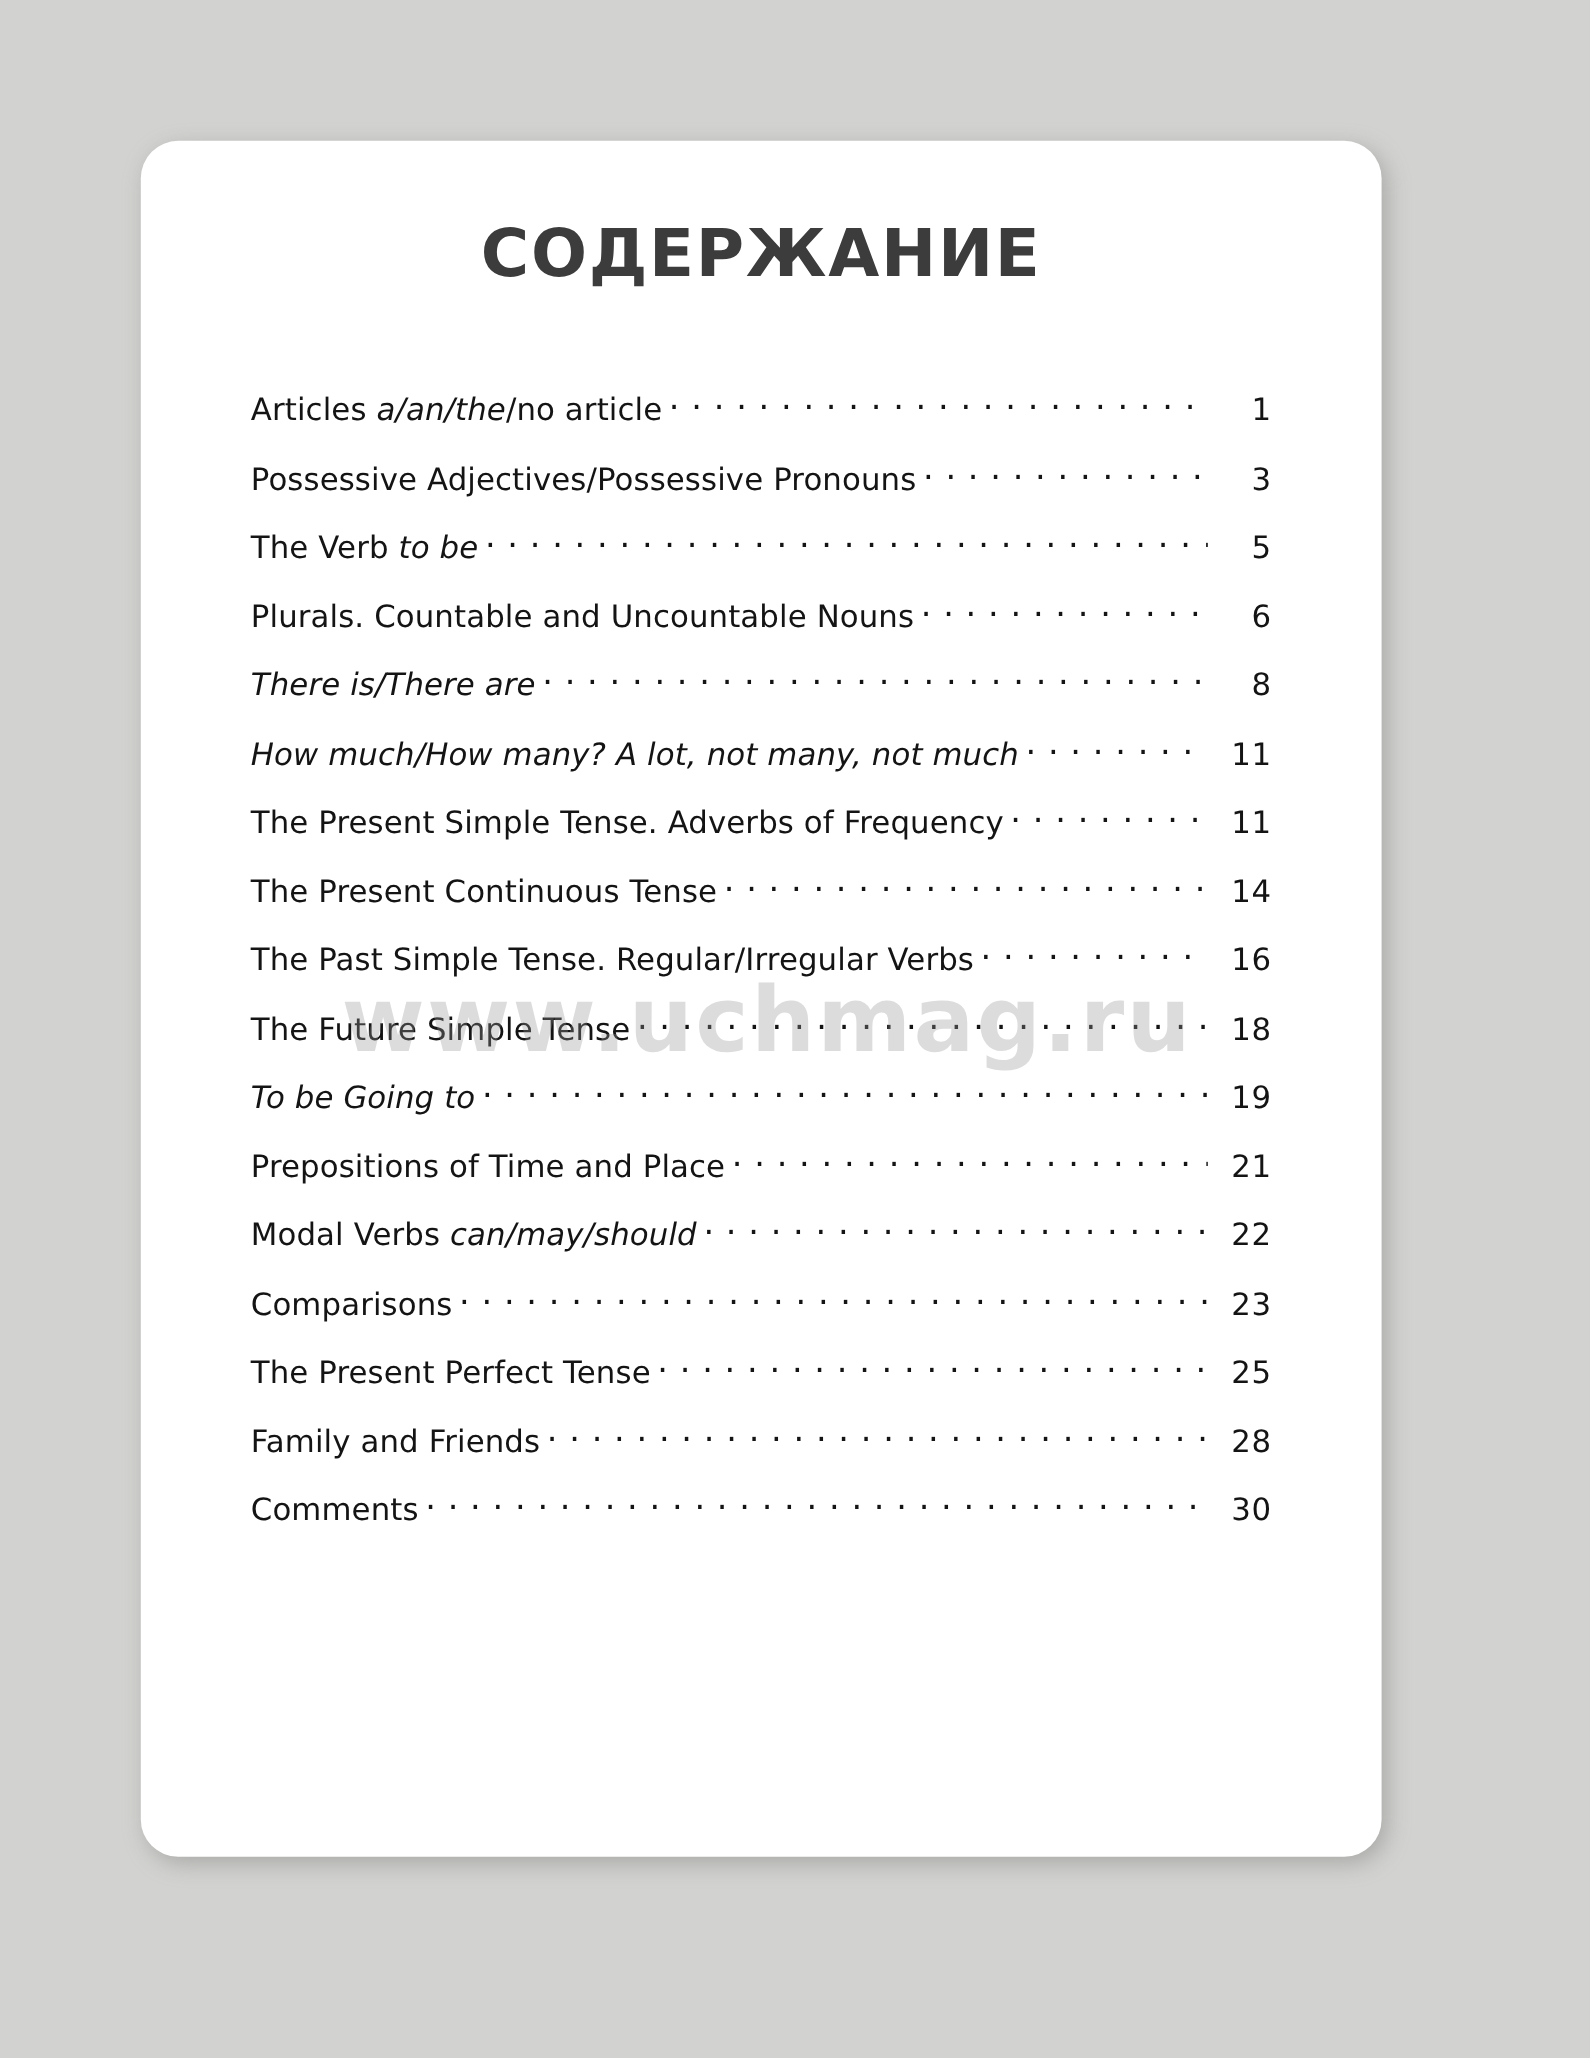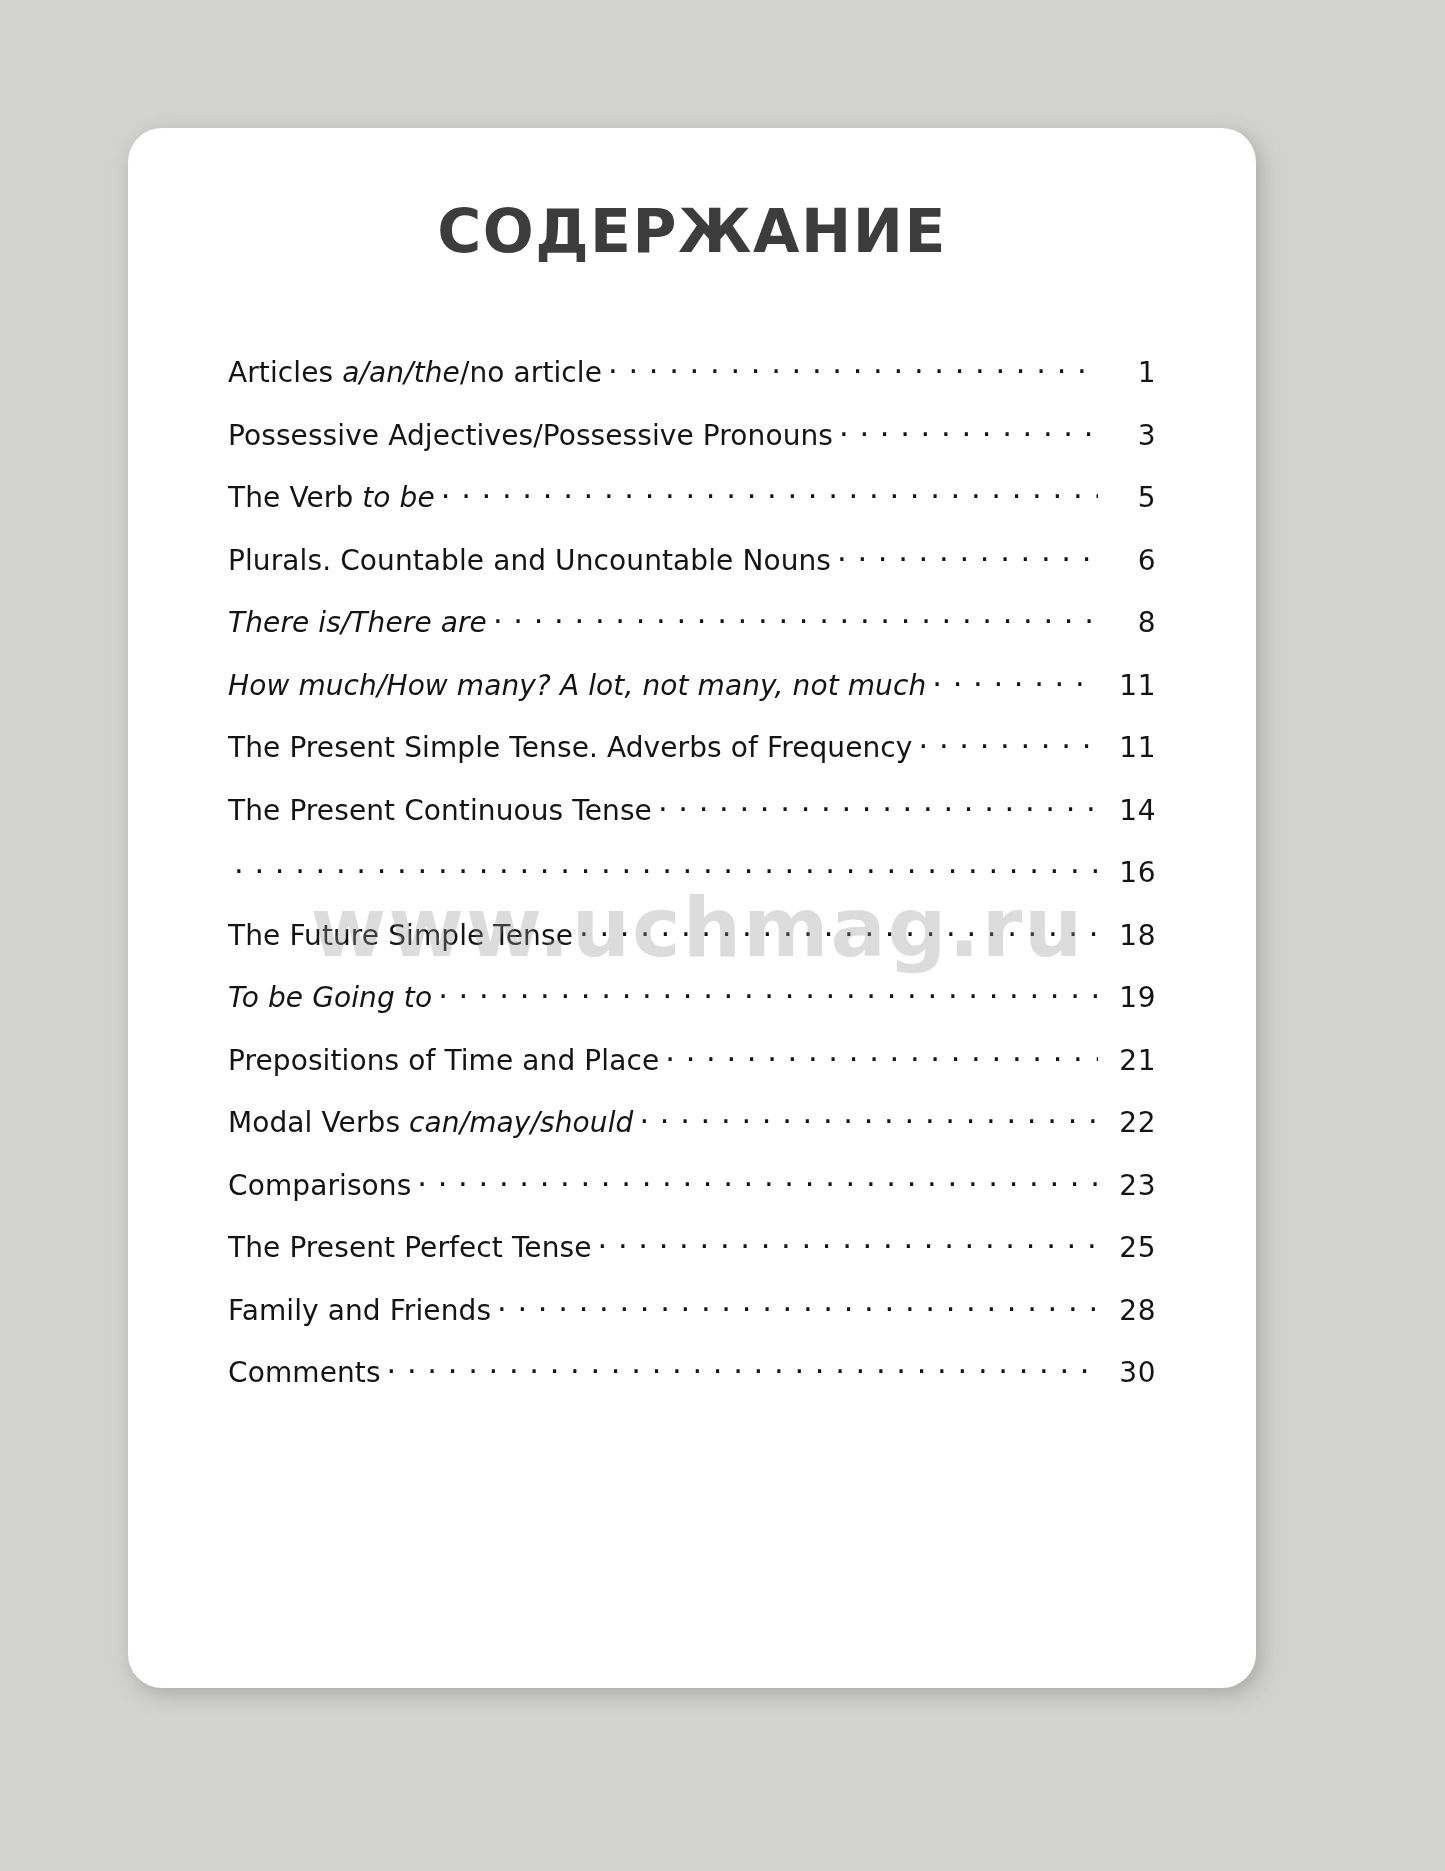--- a/index.html
+++ b/index.html
@@ -154,20 +154,21 @@
         <span class="toc-label"><span>The Present Simple Tense. Adverbs of Frequency</span></span>
         <span class="toc-dots"></span>
         <span class="toc-page">11</span>
       </div>
       <div class="toc-row">
         <span class="toc-label"><span>The Present Continuous Tense</span></span>
         <span class="toc-dots"></span>
         <span class="toc-page">14</span>
       </div>
       <div class="toc-row">
+        <span class="toc-label"><span>The Past Simple Tense. Regular/Irregular Verbs</span></span>
         <span class="toc-dots"></span>
         <span class="toc-page">16</span>
       </div>
       <div class="toc-row">
         <span class="toc-label"><span>The Future Simple Tense</span></span>
         <span class="toc-dots"></span>
         <span class="toc-page">18</span>
       </div>
       <div class="toc-row">
         <span class="toc-label"><span class="it">To be Going to</span></span>

